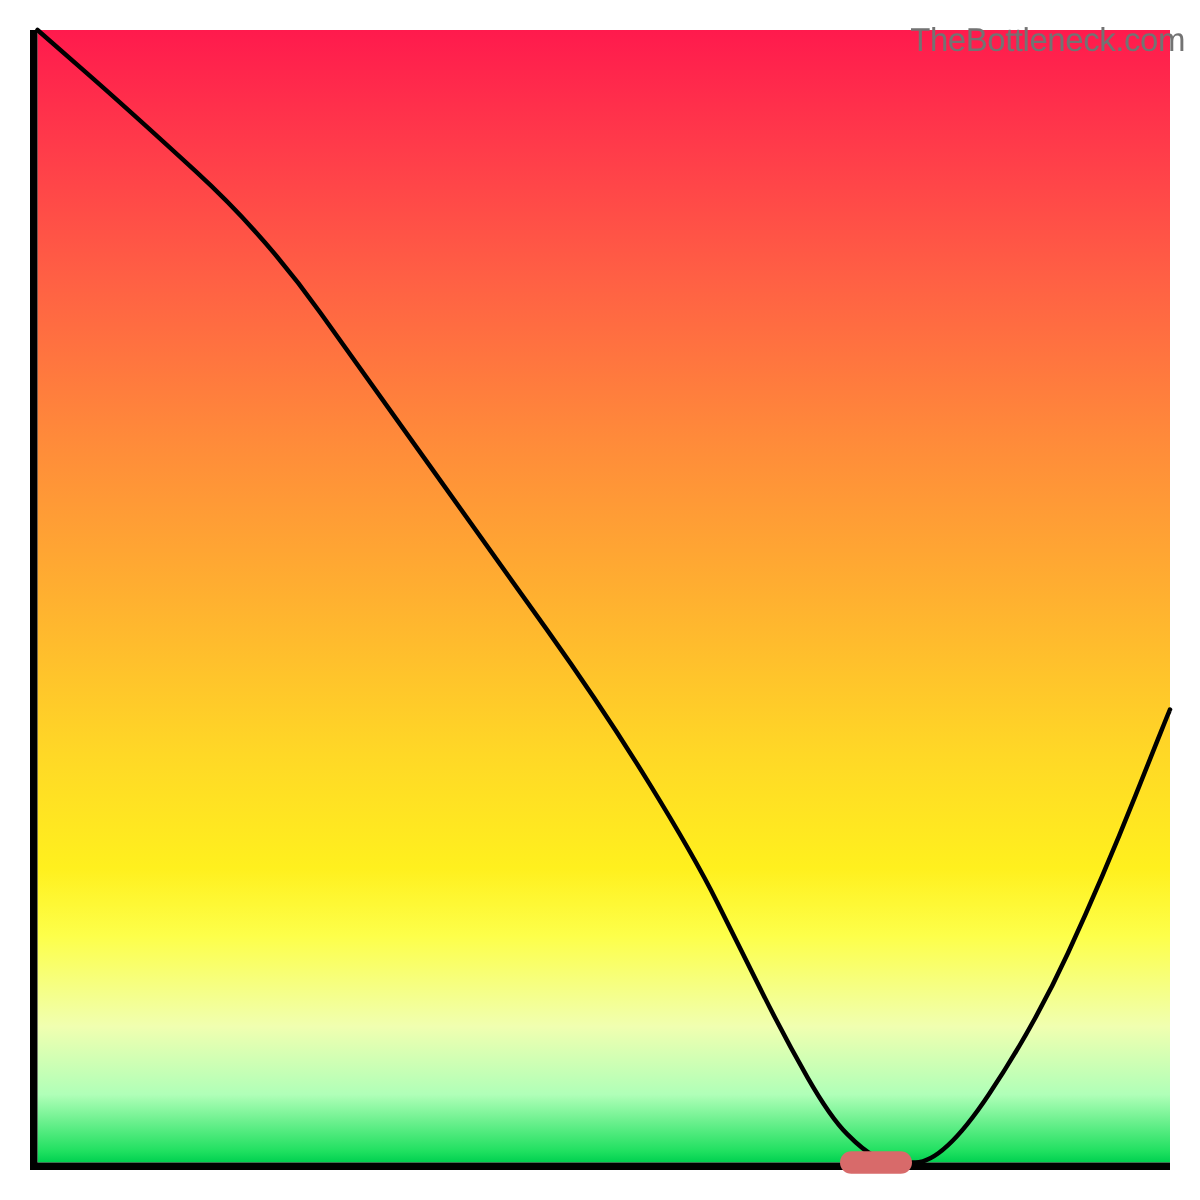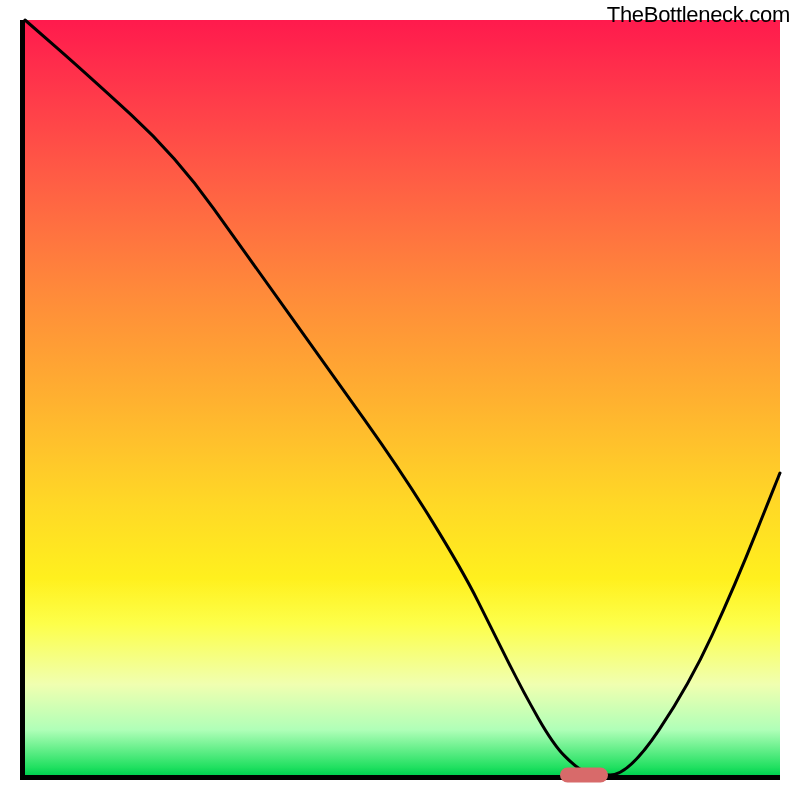--- a/index.html
+++ b/index.html
@@ -6,25 +6,25 @@
     margin: 0;
     padding: 0;
     width: 800px;
     height: 800px;
     position: relative;
     background: #ffffff;
     font-family: Arial, Helvetica, sans-serif;
   }
   .watermark {
     position: absolute;
-    top: 2px;
+    top: 14px;
     right: 10px;
     font-size: 22px;
     font-weight: 500;
-    color: #000000;
+    color: #737373;
     z-index: 20;
     letter-spacing: -0.3px;
   }
   .plot-area {
     position: absolute;
     left: 20px;
     top: 20px;
     width: 760px;
     height: 760px;
     background: linear-gradient(to bottom,

